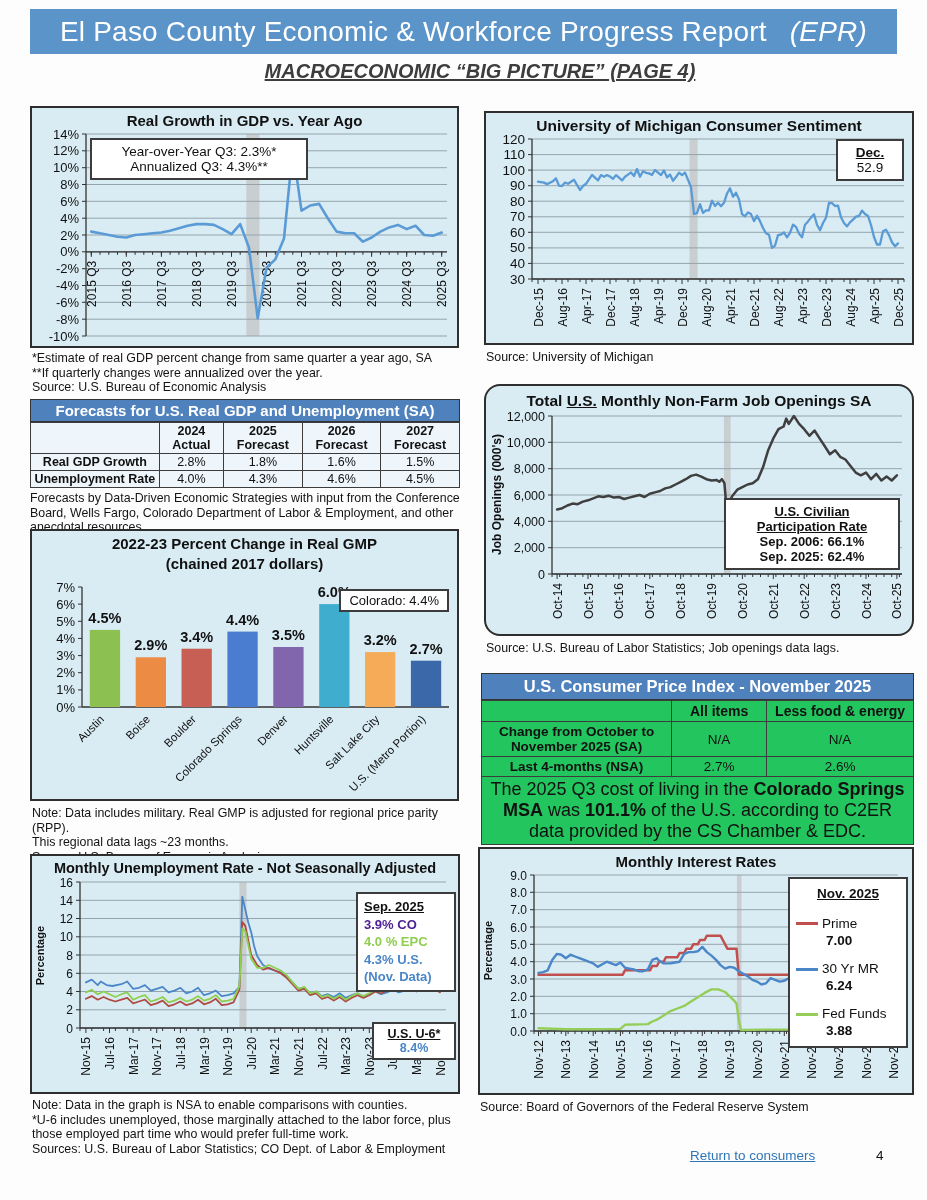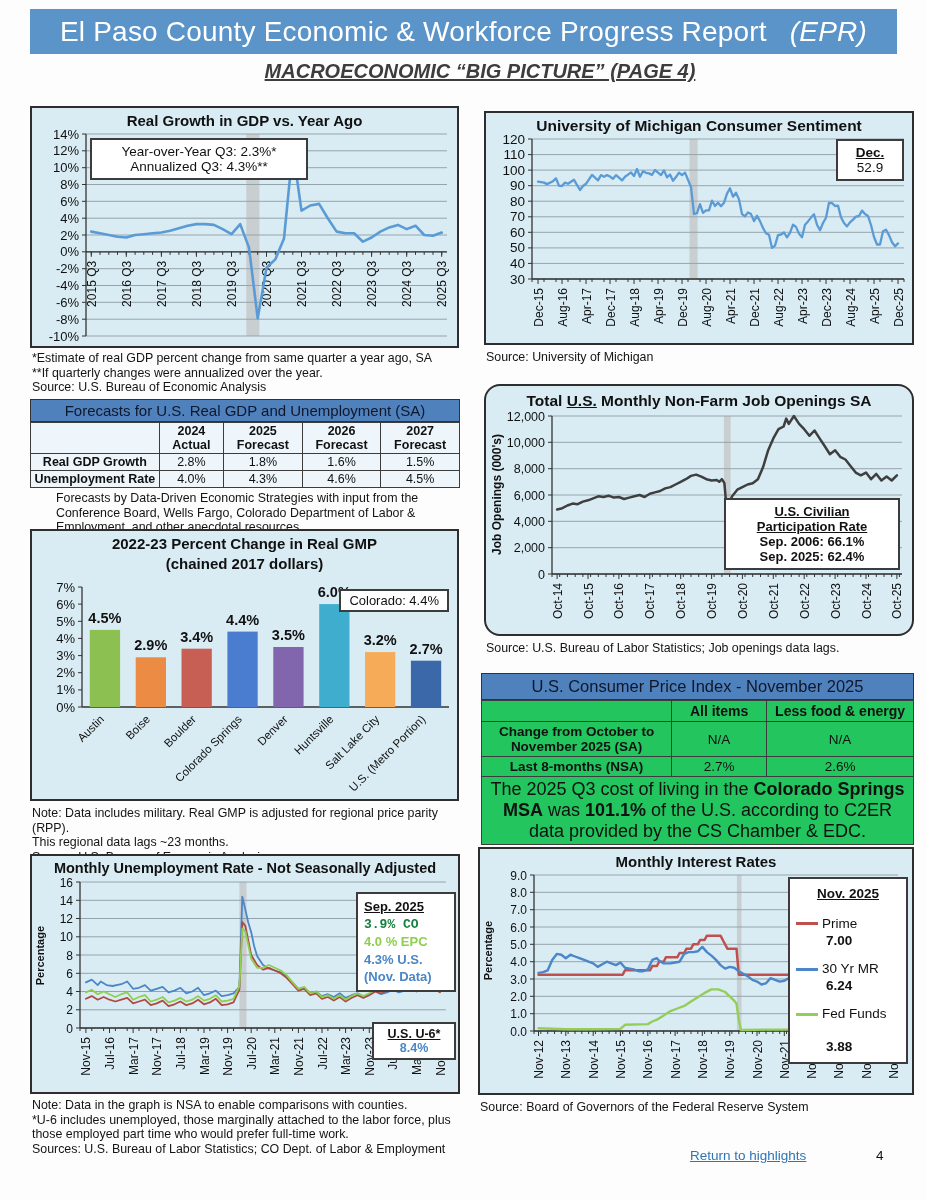--- a/index.html
+++ b/index.html
@@ -18,31 +18,31 @@
   .chart{position:absolute;left:0;top:0;right:0;bottom:0;z-index:1;}
   svg{display:block;}
   svg text{font-family:"Liberation Sans",sans-serif;}
   .ylab{position:absolute;writing-mode:vertical-rl;transform:rotate(180deg);font-weight:bold;font-size:12px;z-index:3;}
   .u{text-decoration:underline;}
   
   .abox{position:absolute;background:#fff;border:2px solid #3c3c3c;z-index:4;padding:4px 8px;}
   
   .fn{position:absolute;font-size:12.4px;line-height:1.18;color:#141414;}
   
-  .blue-bar{background:#4f81bd;color:#0f172a;font-weight:normal;text-align:center;border:1px solid #333;}
+  .blue-bar{background:#4f81bd;color:#ffffff;font-weight:bold;text-align:center;border:1px solid #333;}
   table{border-collapse:collapse;width:100%;}
   td,th{border:1px solid #3c3c3c;text-align:center;}
   #forecast-block table td,#forecast-block table th{font-size:12.5px;padding:1px 2px;background:#eef6fb;}
   #forecast-block .rowlab{font-weight:bold;}
   #cpi-block td,#cpi-block th{font-size:13.5px;padding:2px 3px;background:#22c55e;}
   #cpi-block .rowlab{font-weight:bold;}
   #cpi-block th{font-size:14px;}
   
   .leg-title{font-weight:bold;text-decoration:underline;}
-  .c-red{color:#15803d;font-family:Liberation Mono, monospace;} .c-green{color:#8fcf4f;} .c-blue{color:#4a86c8;}
+  .c-red{color:#4c1d95;} .c-green{color:#8fcf4f;} .c-blue{color:#4a86c8;}
   .sw{display:inline-block;width:22px;height:3px;vertical-align:middle;margin-right:4px;}
   #footer-link{position:absolute;left:690px;top:1148px;font-size:13.5px;color:#2e75b6;text-decoration:underline;cursor:pointer;}
   #page-num{position:absolute;left:876px;top:1148px;font-size:13.5px;}
 </style>
 </head>
 <body>
 
 <div id="page">
 
   <div id="hdr">
@@ -307,21 +307,21 @@
       </tr>
       <tr>
         <td class="rowlab">Unemployment Rate</td>
         <td>4.0%</td>
         <td>4.3%</td>
         <td>4.6%</td>
         <td>4.5%</td>
       </tr>
     </tbody>
       </table>
-    <div class="fn" style="position:static;margin-top:3px;margin-left:26px;">Forecasts by Data-Driven Economic Strategies with input from the Conference Board, Wells Fargo, Colorado Department of Labor &amp; Employment, and other anecdotal resources.</div>
+    <div class="fn" style="position:static;margin-top:3px;">Forecasts by Data-Driven Economic Strategies with input from the Conference Board, Wells Fargo, Colorado Department of Labor &amp; Employment, and other anecdotal resources.</div>
     <div class="fn" style="position:static;">Sources: U.S. Bureau of Economic Analysis; U.S. Bureau of Labor Statistics</div>
   </div>
 
   <div class="panel" style="left:484px;top:384px;width:430px;height:252px;border-radius:16px;">
     <div class="ctitle" style="font-size:15.5px;top:6px;">
       <span>Total </span><span class="u">U.S.</span><span> Monthly Non-Farm Job Openings SA</span>
     </div>
     <div class="ylab" style="left:4px;top:48px;">Job Openings (000's)</div>
     <div class="chart">
         <svg width="426" height="248">
@@ -496,21 +496,21 @@
         <th style="width:44%;"></th>
         <th style="width:22%;">All items</th>
         <th>Less food &amp; energy</th>
       </tr>
       <tr>
         <td class="rowlab">Change from October to November 2025 (SA)</td>
         <td>N/A</td>
         <td>N/A</td>
       </tr>
       <tr>
-        <td class="rowlab">Last 8-months (NSA)</td>
+        <td class="rowlab">Last 4-months (NSA)</td>
         <td>2.7%</td>
         <td>2.6%</td>
       </tr>
       <tr>
         <td colspan="3" id="cpi-note" style="text-align:center;font-size:18px;padding:2px 5px;"><span>The 2025 Q3 cost of living in the </span><span style="font-weight: bold;">Colorado Springs MSA</span><span> was </span><span style="font-weight: bold;">101.1%</span><span> of the U.S. according to C2ER data provided by the CS Chamber &amp; EDC.</span></td>
       </tr>
     </tbody>
       </table>
     <div class="fn" style="position:static;margin-top:14px;">Source: U.S. Bureau of Labor Statistics; all urban consumers (CPI-U)</div>
   </div>
@@ -767,22 +767,22 @@
       <div>
         <span class="sw" style="background:#c0504d;"></span><span>Prime</span>
         <div style="font-weight:bold;margin:0 0 10px 30px;">7.00</div>
       </div>
       <div>
         <span class="sw" style="background:#4a86c8;"></span><span>30 Yr MR</span>
         <div style="font-weight:bold;margin:0 0 10px 30px;">6.24</div>
       </div>
       <div>
         <span class="sw" style="background:#94ce58;"></span><span>Fed Funds</span>
-        <div style="font-weight:bold;margin:16px 0 0 30px;">3.88</div>
+        <div style="font-weight:bold;margin:0 0 0 30px;">3.88</div>
       </div>
     </div>
   </div>
   <div class="fn" style="left:480px;top:1100px;width:434px;">Source: Board of Governors of the Federal Reserve System</div>
 
-  <a id="footer-link">Return to highlights</a>
+  <a id="footer-link">Return to consumers</a>
   <div id="page-num">4</div>
 
 </div>
 
 </body></html>

